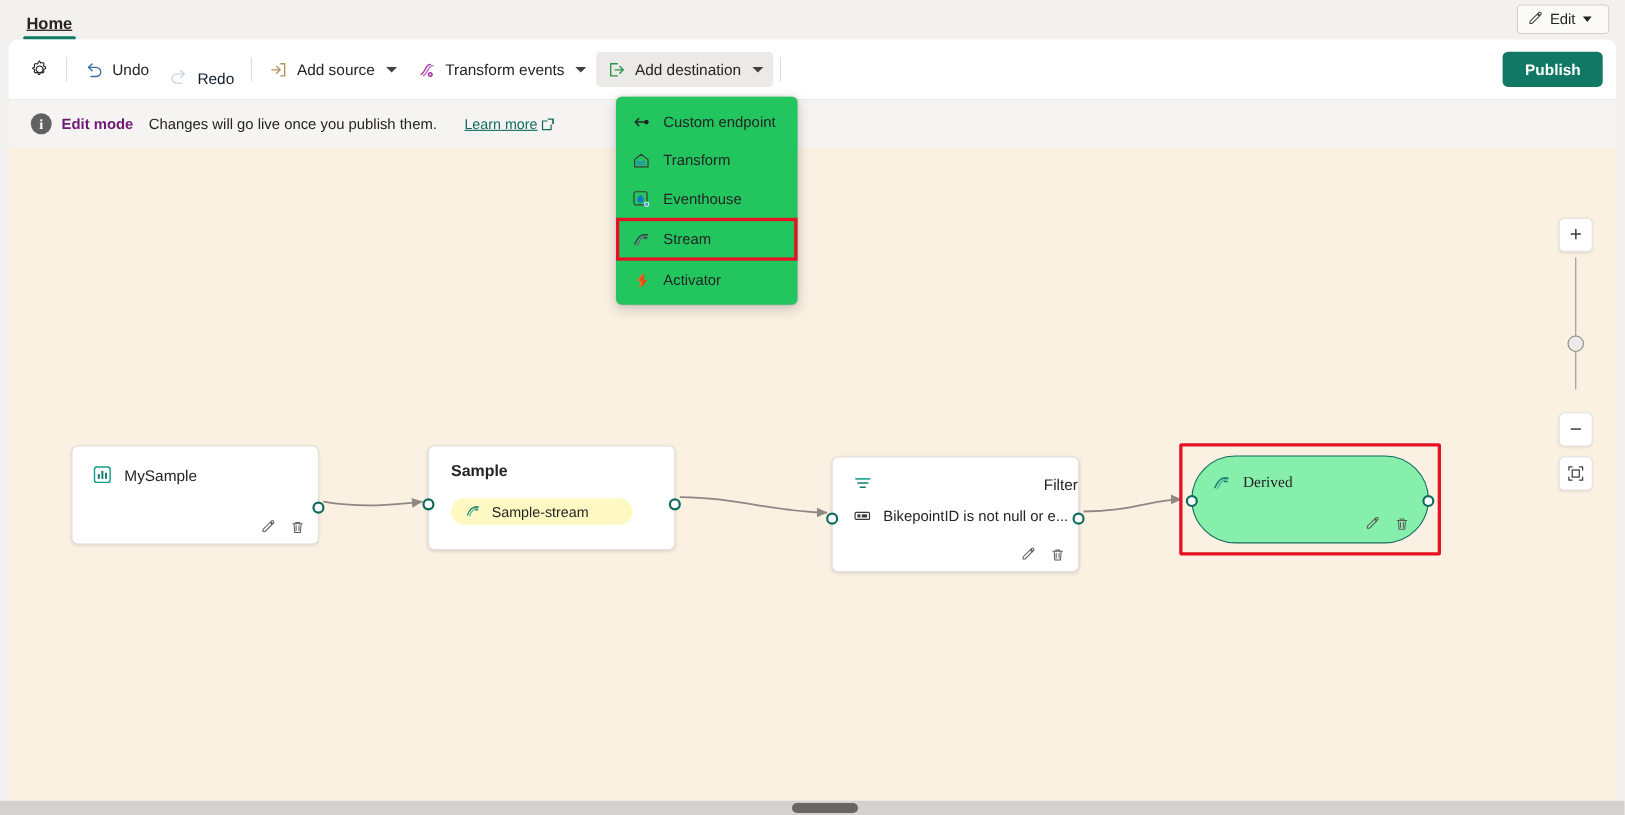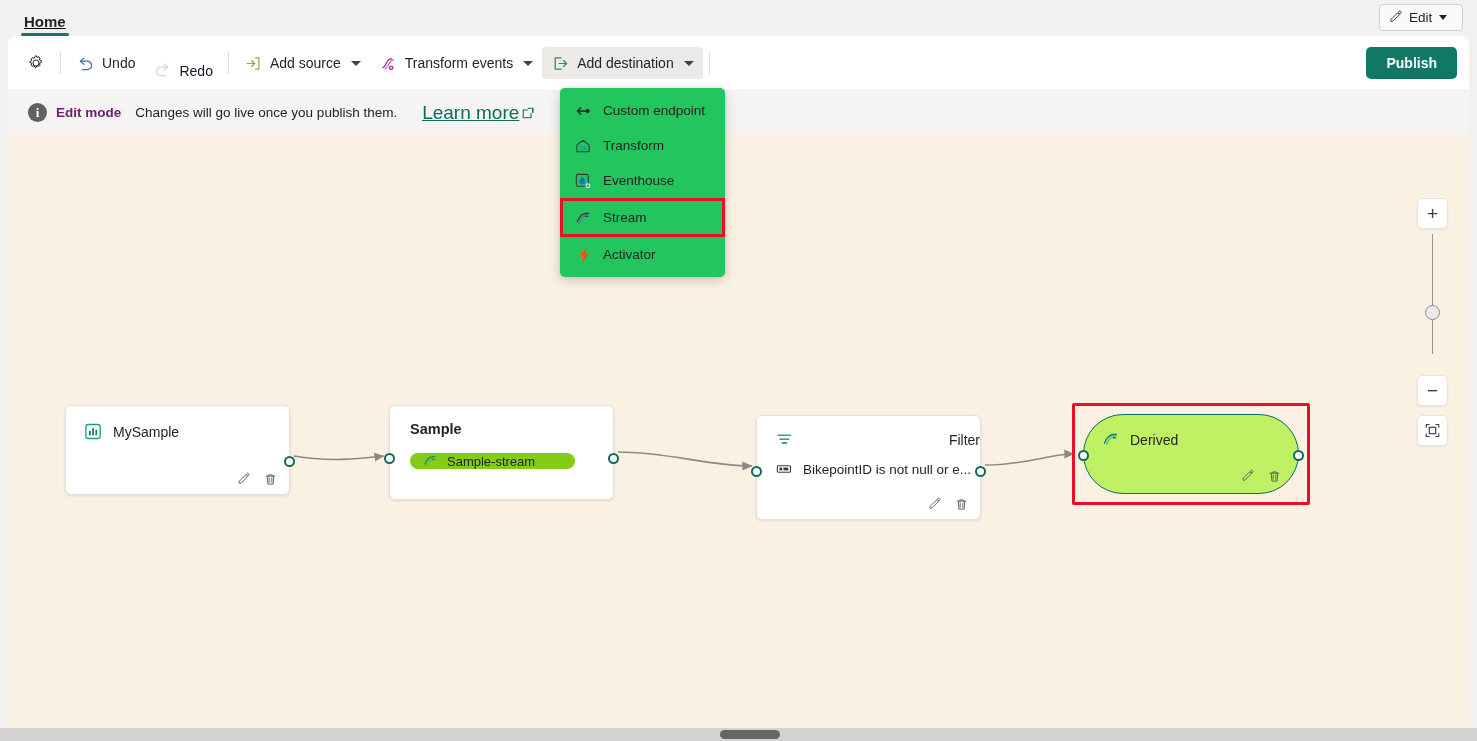--- a/index.html
+++ b/index.html
@@ -79,21 +79,21 @@
   }
   .info-dot {
     width: 19px; height: 19px; border-radius: 50%;
     background: #616161; color: #fff;
     display: flex; align-items: center; justify-content: center;
     font-size: 13px; font-weight: 700; font-family: "Liberation Serif", serif;
   }
   .info-strong { font-size: 13.5px; font-weight: 700; color: #701a75; }
   .info-text { font-size: 13.5px; color: #242424; margin-left: 5px; }
   .info-link {
-    font-size: 19px; color: #0f6b5c; text-decoration: underline;
+    font-size: 13px; color: #0f6b5c; text-decoration: underline;
     margin-left: 16px; display: flex; align-items: center; gap: 3px; cursor: pointer;
   }
 
   
   .canvas {
     position: absolute; left: 8px; top: 134px; width: 1461px; height: 594px;
     background: #faf1e3; overflow: hidden;
   }
 
   .node {
@@ -109,34 +109,34 @@
   .node-actions {
     position: absolute; right: 11px; bottom: 7px;
     display: flex; gap: 12px; align-items: center;
   }
   .port {
     position: absolute; width: 11px; height: 11px; border-radius: 50%;
     background: #ffffff; border: 2px solid #0f6b5c; z-index: 5;
   }
   .pill-stream {
     display: flex; align-items: center; gap: 9px;
-    background: #84cc16; border-radius: 13px;
-    height: 16px; padding: 0 12px; font-size: 13px; color: #242424;
+    background: #fef9c3; border-radius: 13px;
+    height: 24px; padding: 0 12px; font-size: 13px; color: #242424;
   }
   .filter-cond {
     display: flex; align-items: center; gap: 10px;
     font-size: 13.5px; color: #242424;
   }
 
   .derived-wrap {
     position: absolute; border: 3px solid #e81123; border-radius: 2px;
   }
   .derived-node {
-    position: absolute; background: #bef264;
-    border: 1.6px solid #0f6b5c; border-radius: 48px;
+    position: absolute; background: #86efac;
+    border: 1.6px solid #0f6b5c; border-radius: 48px; font-family: Liberation Serif, serif;
   }
 
   
   .zc-btn {
     position: absolute; width: 31px; height: 31px;
     background: #ffffff; border: 1px solid #e6e3e0; border-radius: 5px;
     display: flex; align-items: center; justify-content: center; cursor: pointer;
     box-shadow: 0 1px 2px rgba(0,0,0,0.07);
   }
   .zc-track {

